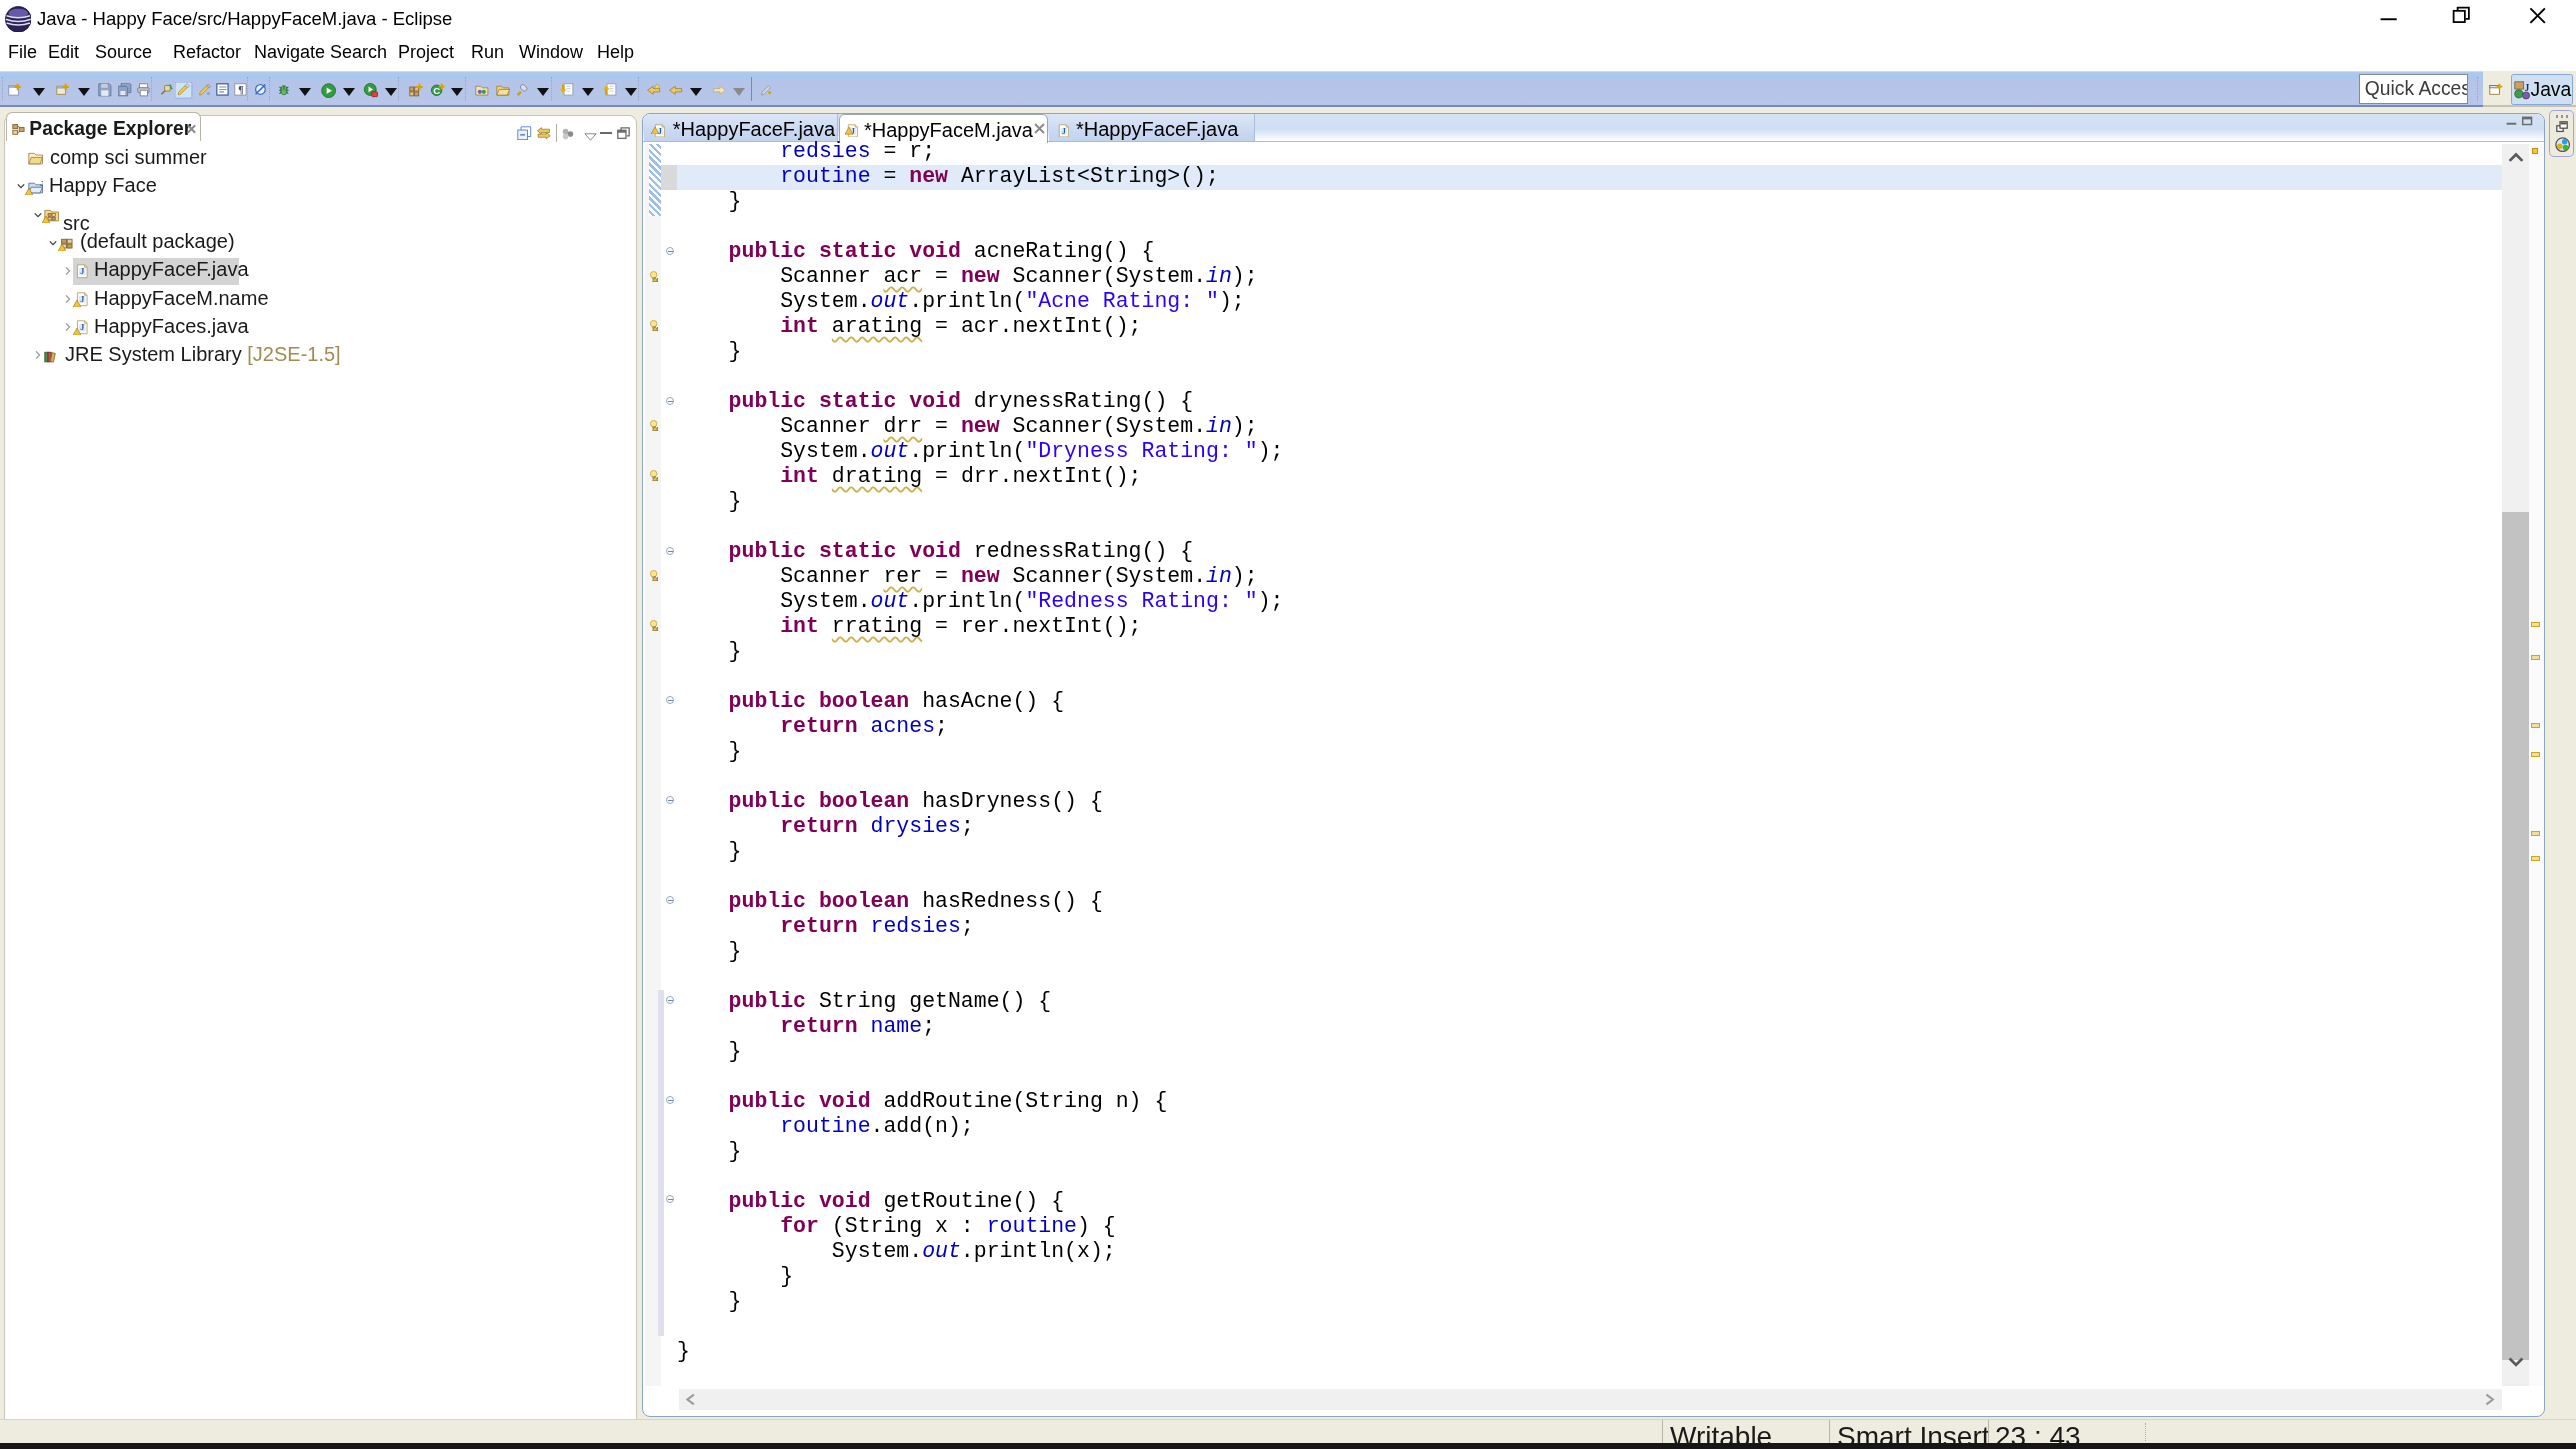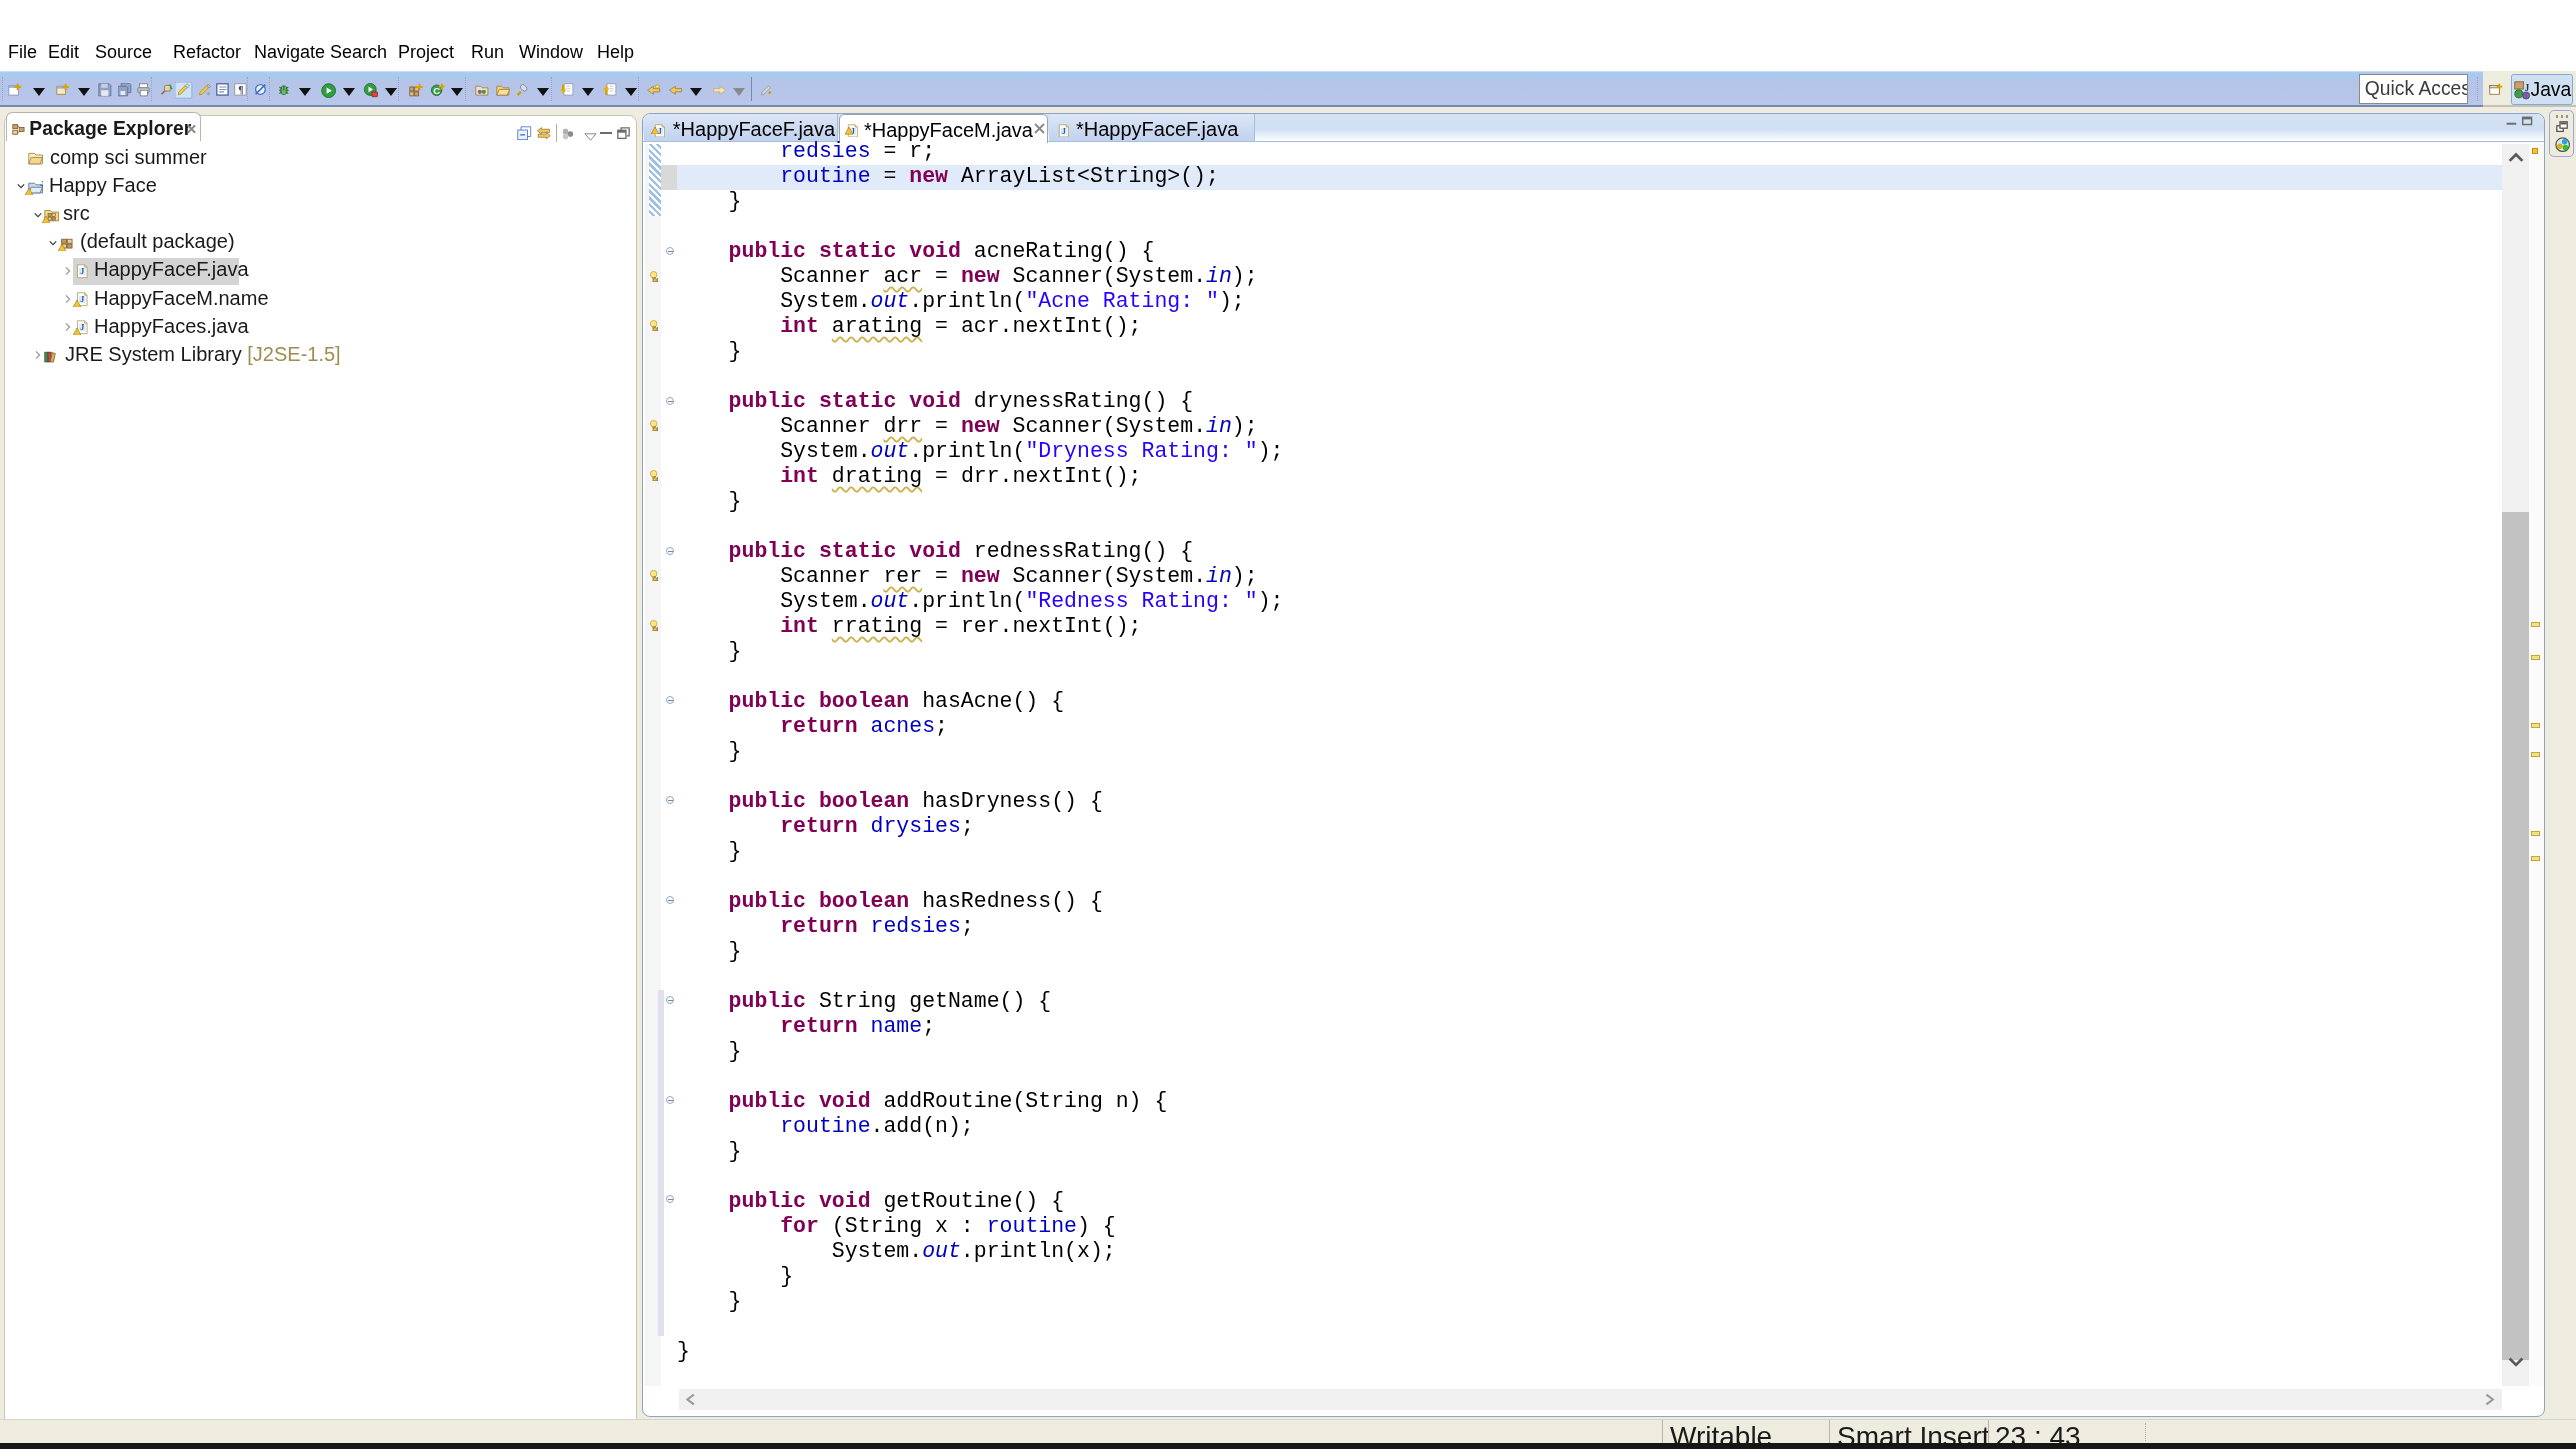--- a/index.html
+++ b/index.html
@@ -78,20 +78,39 @@
 
 
 #status { left:0; top:1419px; width:2576px; height:24px; background:#eeebdf; font-size:28px; color:#1a1a1a; border-top:0.8px solid #d8d4c8; }
 #status span { position:absolute; top:0.8px; white-space:nowrap; }
 .ssep { position:absolute; top:1420px; height:22.5px; width:0; border-left:0.8px solid #b8b4a8; }
 #black { left:0; top:1443px; width:2576px; height:5.6px; background:#161616; }
 </style></head>
 <body>
 <div id="stage">
 
+<div id="title" class="abs">
+  <svg class="abs" style="left:4.8px;top:5.6px" width="26.6" height="26.6" viewBox="0 0 33 33">
+    <circle cx="16.5" cy="16.5" r="16" fill="#2c2255"></circle>
+    <circle cx="16.5" cy="16.5" r="16" fill="none" stroke="#1a1440"></circle>
+    <ellipse cx="16.5" cy="9" rx="12" ry="5.5" fill="#6a60b0" opacity="0.9"></ellipse>
+    <path d="M2 12q14.5 5 29 0M1 16.5q15.5 5.5 31 0M2 21q14.5 5 29 0" stroke="#dde0f2" stroke-width="2" fill="none"></path>
+  </svg>
+  <div class="txt">Java - Happy Face/src/HappyFaceM.java - Eclipse</div>
+  <svg class="abs" style="left:2379px;top:8px" width="19.3" height="19.3" viewBox="0 0 24 24">
+        <path d="M2 14h20" stroke="#000" stroke-width="2.4"></path>
+      </svg>
+  <svg class="abs" style="left:2452px;top:6.4px" width="19.3" height="19.3" viewBox="0 0 24 24">
+        <rect x="2" y="6" width="14" height="14" fill="none" stroke="#000" stroke-width="2.2"></rect>
+        <path d="M7 6V2h14v14h-4" fill="none" stroke="#000" stroke-width="2.2"></path>
+      </svg>
+  <svg class="abs" style="left:2528px;top:6.4px" width="19.3" height="19.3" viewBox="0 0 24 24">
+        <path d="M3 3l18 18M21 3L3 21" stroke="#000" stroke-width="2.4"></path>
+      </svg>
+</div>
 
 <div id="menu" class="abs">
   <span style="left:8px">File</span>
       <span style="left:48px">Edit</span>
       <span style="left:95px">Source</span>
   <span style="left:173px">Refactor</span>
       <span style="left:254px">Navigate</span>
       <span style="left:330px">Search</span>
   <span style="left:398px">Project</span>
       <span style="left:471px">Run</span>
@@ -315,21 +334,21 @@
           </svg></div>
 <div class="ticon" style="left:39px;top:92px"><svg width="15.3" height="13.7" viewBox="0 0 19 17">
             <path d="M1 3h7l2 2h8v11H1z" fill="#f5d88c" stroke="#9a7c3c"></path>
             <rect x="5" y="7" width="4" height="3.5" fill="#c29860" stroke="#7a5a28" stroke-width=".8"></rect>
             <rect x="10" y="7" width="4" height="3.5" fill="#e8cf9e" stroke="#7a5a28" stroke-width=".8"></rect>
             <rect x="5" y="11.5" width="4" height="3.5" fill="#e8cf9e" stroke="#7a5a28" stroke-width=".8"></rect>
             <rect x="10" y="11.5" width="4" height="3.5" fill="#c29860" stroke="#7a5a28" stroke-width=".8"></rect>
           </svg><svg class="ov" width="8" height="7.2" viewBox="0 0 10 9">
             <path d="M5 0l5 9H0z" fill="#f7c231" stroke="#8a6d1d" stroke-width=".7"></path>
           </svg></div>
-<div class="trow" style="left:58px;top:86px">src</div>
+<div class="trow" style="left:58px;top:96px">src</div>
 <div class="chev" style="left:42px;top:121px"><svg width="12" height="12" viewBox="0 0 15 15">
             <path d="M3.5 5.5l4 4 4-4" stroke="#3c3c3c" stroke-width="1.6" fill="none"></path>
           </svg></div>
 <div class="ticon" style="left:55px;top:120px"><svg width="15.3" height="13.7" viewBox="0 0 19 17">
             <rect x="2" y="4" width="6" height="5" fill="#c29860" stroke="#7a5a28"></rect>
             <rect x="9" y="4" width="6" height="5" fill="#e8cf9e" stroke="#7a5a28"></rect>
             <rect x="2" y="10" width="6" height="5" fill="#e8cf9e" stroke="#7a5a28"></rect>
             <rect x="9" y="10" width="6" height="5" fill="#c29860" stroke="#7a5a28"></rect>
           </svg><svg class="ov" width="8" height="7.2" viewBox="0 0 10 9">
             <path d="M5 0l5 9H0z" fill="#f7c231" stroke="#8a6d1d" stroke-width=".7"></path>

